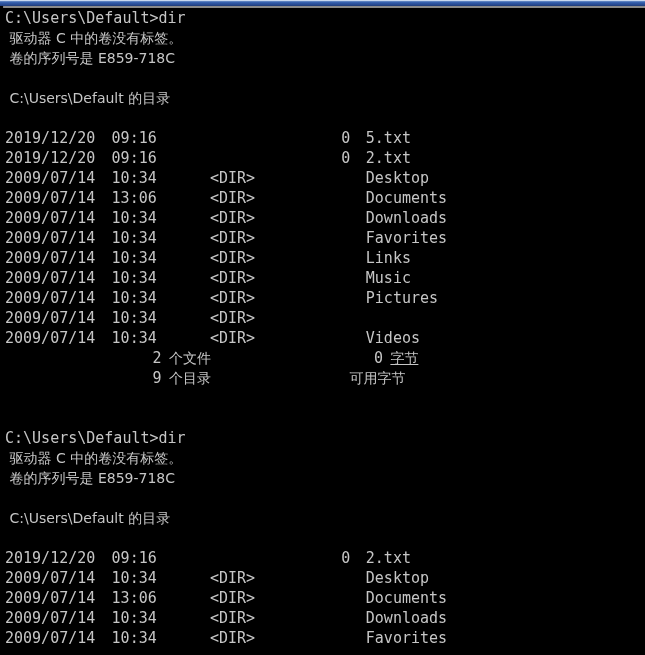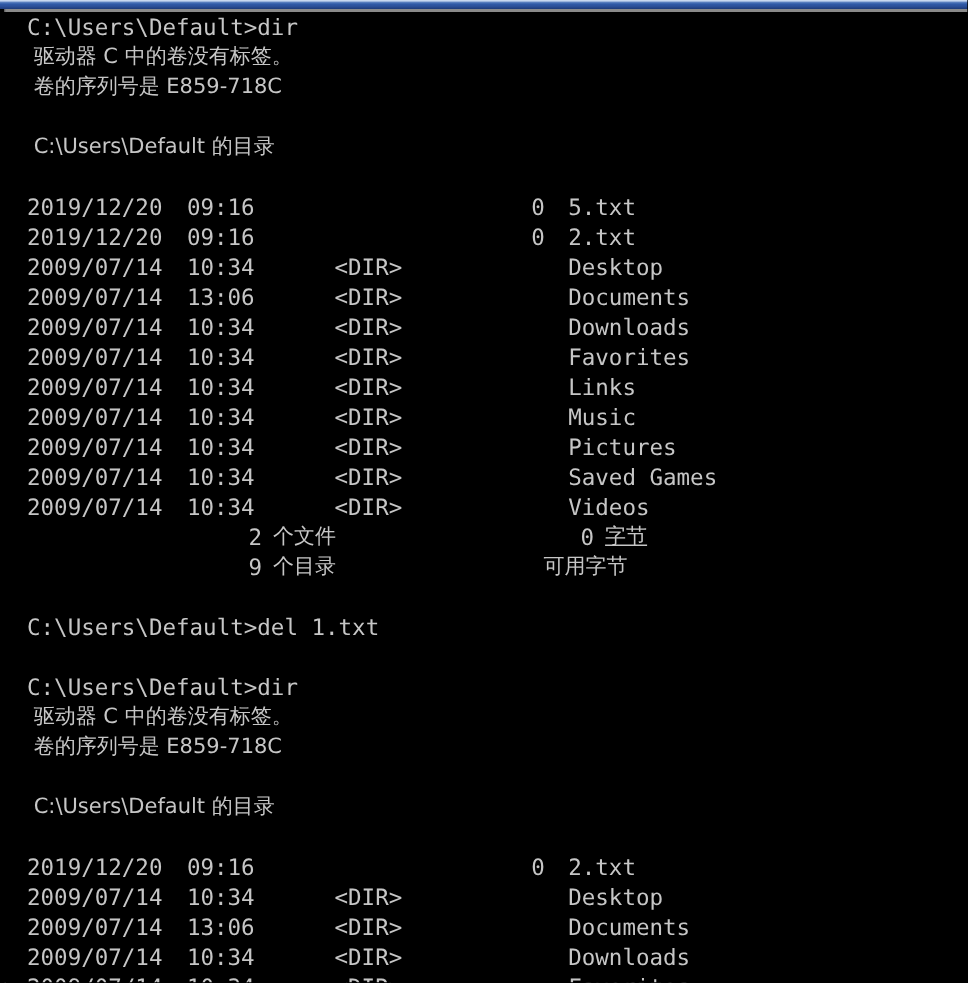--- a/index.html
+++ b/index.html
@@ -86,21 +86,20 @@
 
   .line {
     position: relative;
     height: 20px;
     line-height: 20px;
     white-space: pre;
     font-size: 15px;
     letter-spacing: 0px;
     color: #c6c6c6;
     font-family: "DejaVu Sans Mono", "Liberation Mono", monospace;
-    margin-left: 13px;
   }
 
   
   .cell {
     position: absolute;
     top: 0;
     white-space: pre;
     font-size: 15px;
     line-height: 20px;
     color: #c6c6c6;
@@ -134,26 +133,25 @@
       <div class="line blank"></div>
       <div class="line"><span class="cell" style="left: 5px;">2019/12/20</span><span class="cell" style="left: 111.6px;">09:16</span><span class="cell" style="left: 341.2px;">0</span><span class="cell" style="left: 365.8px;">5.txt</span></div>
       <div class="line"><span class="cell" style="left: 5px;">2019/12/20</span><span class="cell" style="left: 111.6px;">09:16</span><span class="cell" style="left: 341.2px;">0</span><span class="cell" style="left: 365.8px;">2.txt</span></div>
       <div class="line"><span class="cell" style="left: 5px;">2009/07/14</span><span class="cell" style="left: 111.6px;">10:34</span><span class="cell" style="left: 210px;">&lt;DIR&gt;</span><span class="cell" style="left: 365.8px;">Desktop</span></div>
       <div class="line"><span class="cell" style="left: 5px;">2009/07/14</span><span class="cell" style="left: 111.6px;">13:06</span><span class="cell" style="left: 210px;">&lt;DIR&gt;</span><span class="cell" style="left: 365.8px;">Documents</span></div>
       <div class="line"><span class="cell" style="left: 5px;">2009/07/14</span><span class="cell" style="left: 111.6px;">10:34</span><span class="cell" style="left: 210px;">&lt;DIR&gt;</span><span class="cell" style="left: 365.8px;">Downloads</span></div>
       <div class="line"><span class="cell" style="left: 5px;">2009/07/14</span><span class="cell" style="left: 111.6px;">10:34</span><span class="cell" style="left: 210px;">&lt;DIR&gt;</span><span class="cell" style="left: 365.8px;">Favorites</span></div>
       <div class="line"><span class="cell" style="left: 5px;">2009/07/14</span><span class="cell" style="left: 111.6px;">10:34</span><span class="cell" style="left: 210px;">&lt;DIR&gt;</span><span class="cell" style="left: 365.8px; text-align: right;">Links</span></div>
       <div class="line"><span class="cell" style="left: 5px;">2009/07/14</span><span class="cell" style="left: 111.6px;">10:34</span><span class="cell" style="left: 210px;">&lt;DIR&gt;</span><span class="cell" style="left: 365.8px;">Music</span></div>
       <div class="line"><span class="cell" style="left: 5px;">2009/07/14</span><span class="cell" style="left: 111.6px;">10:34</span><span class="cell" style="left: 210px;">&lt;DIR&gt;</span><span class="cell" style="left: 365.8px;">Pictures</span></div>
-      <div class="line"><span class="cell" style="left: 5px;">2009/07/14</span><span class="cell" style="left: 111.6px;">10:34</span><span class="cell" style="left: 210px;">&lt;DIR&gt;</span><span class="cell" style="left: 365.8px;">Saved Games</span></div>
+      <div class="line"><span class="cell" style="left: 5px;">2009/07/14</span><span class="cell" style="left: 111.6px;">10:34</span><span class="cell" style="left: 210px;">&lt;DIR&gt;</span></div>
       <div class="line"><span class="cell" style="left: 5px;">2009/07/14</span><span class="cell" style="left: 111.6px;">10:34</span><span class="cell" style="left: 210px;">&lt;DIR&gt;</span><span class="cell" style="left: 365.8px;">Videos</span></div>
       <div class="line"><span class="cell" style="left: 152.6px;">2</span><span class="cell cjk" style="left: 169px;">个文件</span><span class="cell" style="left: 374px;">0</span><span class="cell cjk" style="left: 390.4px; text-decoration: underline;">字节</span></div>
       <div class="line"><span class="cell" style="left: 152.6px;">9</span><span class="cell cjk" style="left: 169px;">个目录</span><span class="cell cjk" style="left: 349.4px;">可用字节</span></div>
       <div class="line blank"></div>
-      <div class="line"><span class="cell" style="left: 5px;">C:\Users\Default&gt;del 1.txt</span></div>
       <div class="line blank"></div>
       <div class="line"><span class="cell" style="left: 5px;">C:\Users\Default&gt;dir</span></div>
       <div class="line"><span class="cell cjk" style="left: 5px;"> 驱动器 C 中的卷没有标签。</span></div>
       <div class="line"><span class="cell cjk" style="left: 5px;"> 卷的序列号是 E859-718C</span></div>
       <div class="line blank"></div>
       <div class="line"><span class="cell cjk" style="left: 5px;"> C:\Users\Default 的目录</span></div>
       <div class="line blank"></div>
       <div class="line"><span class="cell" style="left: 5px;">2019/12/20</span><span class="cell" style="left: 111.6px;">09:16</span><span class="cell" style="left: 341.2px;">0</span><span class="cell" style="left: 365.8px;">2.txt</span></div>
       <div class="line"><span class="cell" style="left: 5px;">2009/07/14</span><span class="cell" style="left: 111.6px;">10:34</span><span class="cell" style="left: 210px;">&lt;DIR&gt;</span><span class="cell" style="left: 365.8px;">Desktop</span></div>
       <div class="line"><span class="cell" style="left: 5px;">2009/07/14</span><span class="cell" style="left: 111.6px;">13:06</span><span class="cell" style="left: 210px;">&lt;DIR&gt;</span><span class="cell" style="left: 365.8px;">Documents</span></div>

